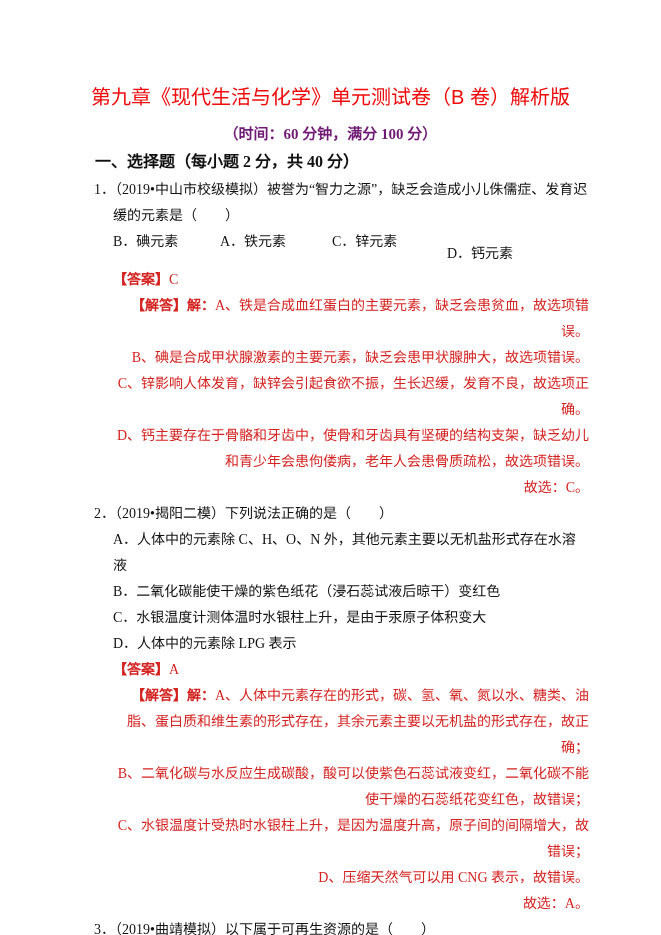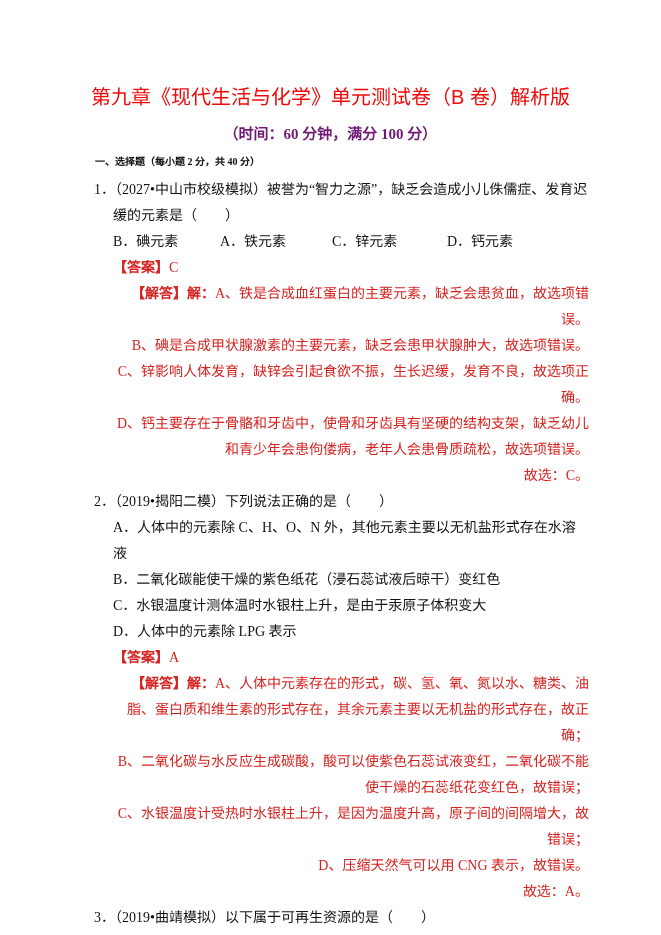--- a/index.html
+++ b/index.html
@@ -24,56 +24,56 @@
   .doc-subtitle{
     margin:13px 0 0 0;
     text-align:center;
     font-size:15px;
     line-height:22px;
     font-weight:bold;
     color:#701a75;
   }
   .section-heading{
     margin:6px 0 4px 95px;
-    font-size:10px;
+    font-size:16px;
     line-height:22px;
     font-weight:bold;
     color:#111;
   }
   .content{
     padding:0 72px 0 113px;
   }
   .content p{margin:0;font-size:14px;line-height:26px;}
   .stem{
     text-indent:-19px; 
     color:#121212;
   }
   .options{margin:0;padding:0;font-size:14px;line-height:26px;color:#121212;}
   .options.row{display:flex;}
   .options.row .opt{display:block;white-space:nowrap;}
   .options.row .opt:nth-child(1){width:107px;}
   .options.row .opt:nth-child(2){width:112px;}
   .options.row .opt:nth-child(3){width:115px;}
-  .options.row .opt:nth-child(4){flex:1;}
+  .options.row .opt:nth-child(4){flex:1;margin-top:12px;}
   .options.stack .opt{display:block;}
   .answer-line{color:var(--answer-red,#d42421);}
   .ans-label{font-weight:bold;}
   .exp-line{color:var(--answer-red,#d42421);text-align:right;}
   .exp-label{font-weight:bold;}
 </style>
 </head>
 <body>
 
 <div class="page">
   <h1 class="doc-title">第九章《现代生活与化学》单元测试卷（B 卷）解析版</h1>
   <p class="doc-subtitle">（时间：60 分钟，满分 100 分）</p>
   <p class="section-heading">一、选择题（每小题 2 分，共 40 分）</p>
   <div class="content">
   <div class="question">
-    <p class="stem">1．（2027•中山市校级模拟）被誉为“智力之源”，缺乏会造成小儿侏儒症、发育迟缓的元素是（　　）</p>
+    <p class="stem">1．（2019•中山市校级模拟）被誉为“智力之源”，缺乏会造成小儿侏儒症、发育迟缓的元素是（　　）</p>
     <p class="options row">
           <span class="opt">B．碘元素</span>
           <span class="opt">A．铁元素</span>
           <span class="opt">C．锌元素</span>
           <span class="opt">D．钙元素</span>
         </p>
     <p class="answer-line">
       <span class="ans-label">【答案】</span><span class="ans-value">C</span>
     </p>
     <div class="explanation">

